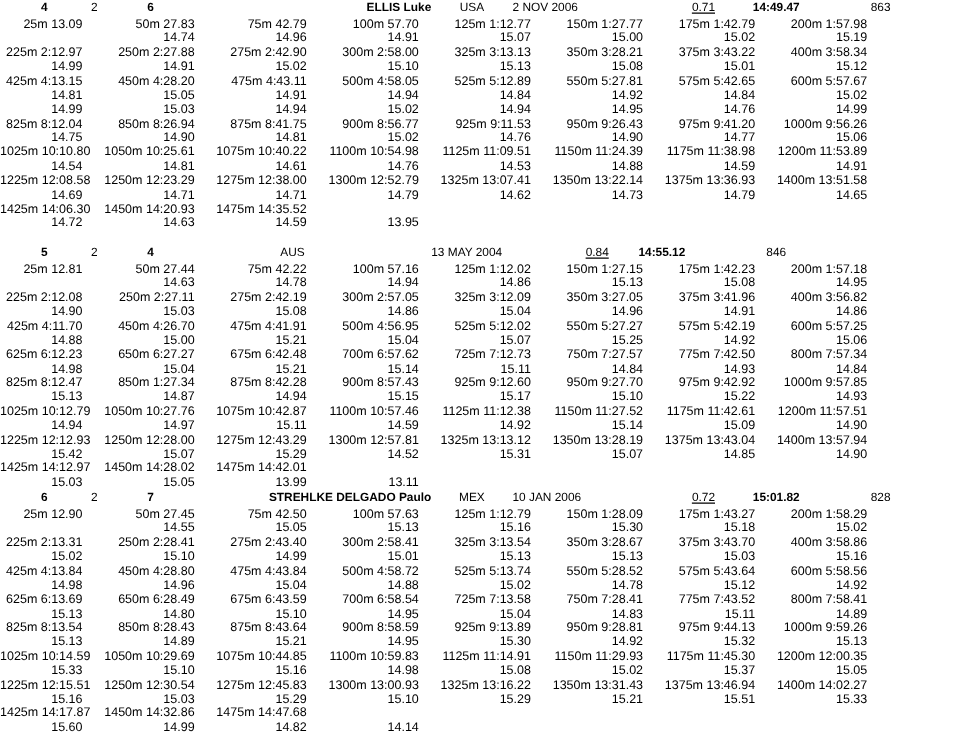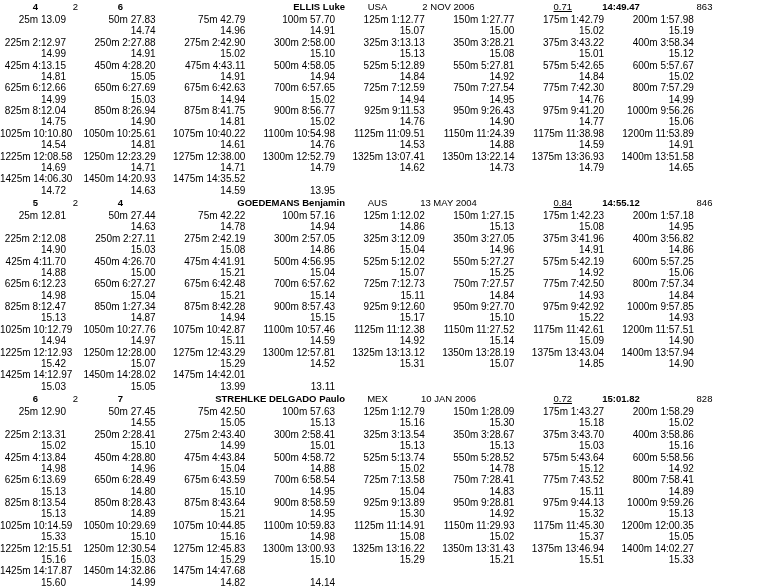--- a/index.html
+++ b/index.html
@@ -19,21 +19,21 @@
     align-items: center;
     font-size: 9.5px;
     line-height: 14px;
     white-space: nowrap;
   }
   .header-row .rank   { text-align: right; font-weight: bold; }
   .header-row .heat   { text-align: right; }
   .header-row .lane   { text-align: right; font-weight: bold; }
   .header-row .name   { text-align: right; padding-left: 8px; font-weight: bold; }
   .header-row .noc    { text-align: center; }
-  .header-row .bdate  { text-align: center; }
+  .header-row .bdate  { text-align: left; }
   .header-row .rt     { text-align: right; text-decoration: underline; }
   .header-row .ftime  { text-align: center; font-weight: bold; }
   .header-row .points { text-align: center; }
 
   .splits-row {
     display: grid;
     grid-template-columns: 66px repeat(7, 89.7px);
     height: 11.375px;
     font-size: 10px;
     line-height: 11.375px;
@@ -112,30 +112,20 @@
           <div class="scell">14.81</div>
           <div class="scell">15.05</div>
           <div class="scell">14.91</div>
           <div class="scell">14.94</div>
           <div class="scell">14.84</div>
           <div class="scell">14.92</div>
           <div class="scell">14.84</div>
           <div class="scell">15.02</div>
         </div>
         <div class="splits-row">
-          <div class="scell">625m 6:12.66</div>
-          <div class="scell">650m 6:27.69</div>
-          <div class="scell">675m 6:42.63</div>
-          <div class="scell">700m 6:57.65</div>
-          <div class="scell">725m 7:12.59</div>
-          <div class="scell">750m 7:27.54</div>
-          <div class="scell">775m 7:42.30</div>
-          <div class="scell">800m 7:57.29</div>
-        </div>
-        <div class="splits-row">
           <div class="scell">14.99</div>
           <div class="scell">15.03</div>
           <div class="scell">14.94</div>
           <div class="scell">15.02</div>
           <div class="scell">14.94</div>
           <div class="scell">14.95</div>
           <div class="scell">14.76</div>
           <div class="scell">14.99</div>
         </div>
         <div class="splits-row">
@@ -217,21 +207,20 @@
           <div class="scell"></div>
           <div class="scell"></div>
           <div class="scell"></div>
         </div>
       </div>
       <div class="swimmer-block">
         <div class="header-row">
           <div class="rank">5</div>
           <div class="heat">2</div>
           <div class="lane">4</div>
-          <div class="name">GOEDEMANS Benjamin</div>
           <div class="noc">AUS</div>
           <div class="bdate">13 MAY 2004</div>
           <div class="rt">0.84</div>
           <div class="ftime">14:55.12</div>
           <div class="points">846</div>
         </div>
         <div class="splits-row">
           <div class="scell">25m 12.81</div>
           <div class="scell">50m 27.44</div>
           <div class="scell">75m 42.22</div>

